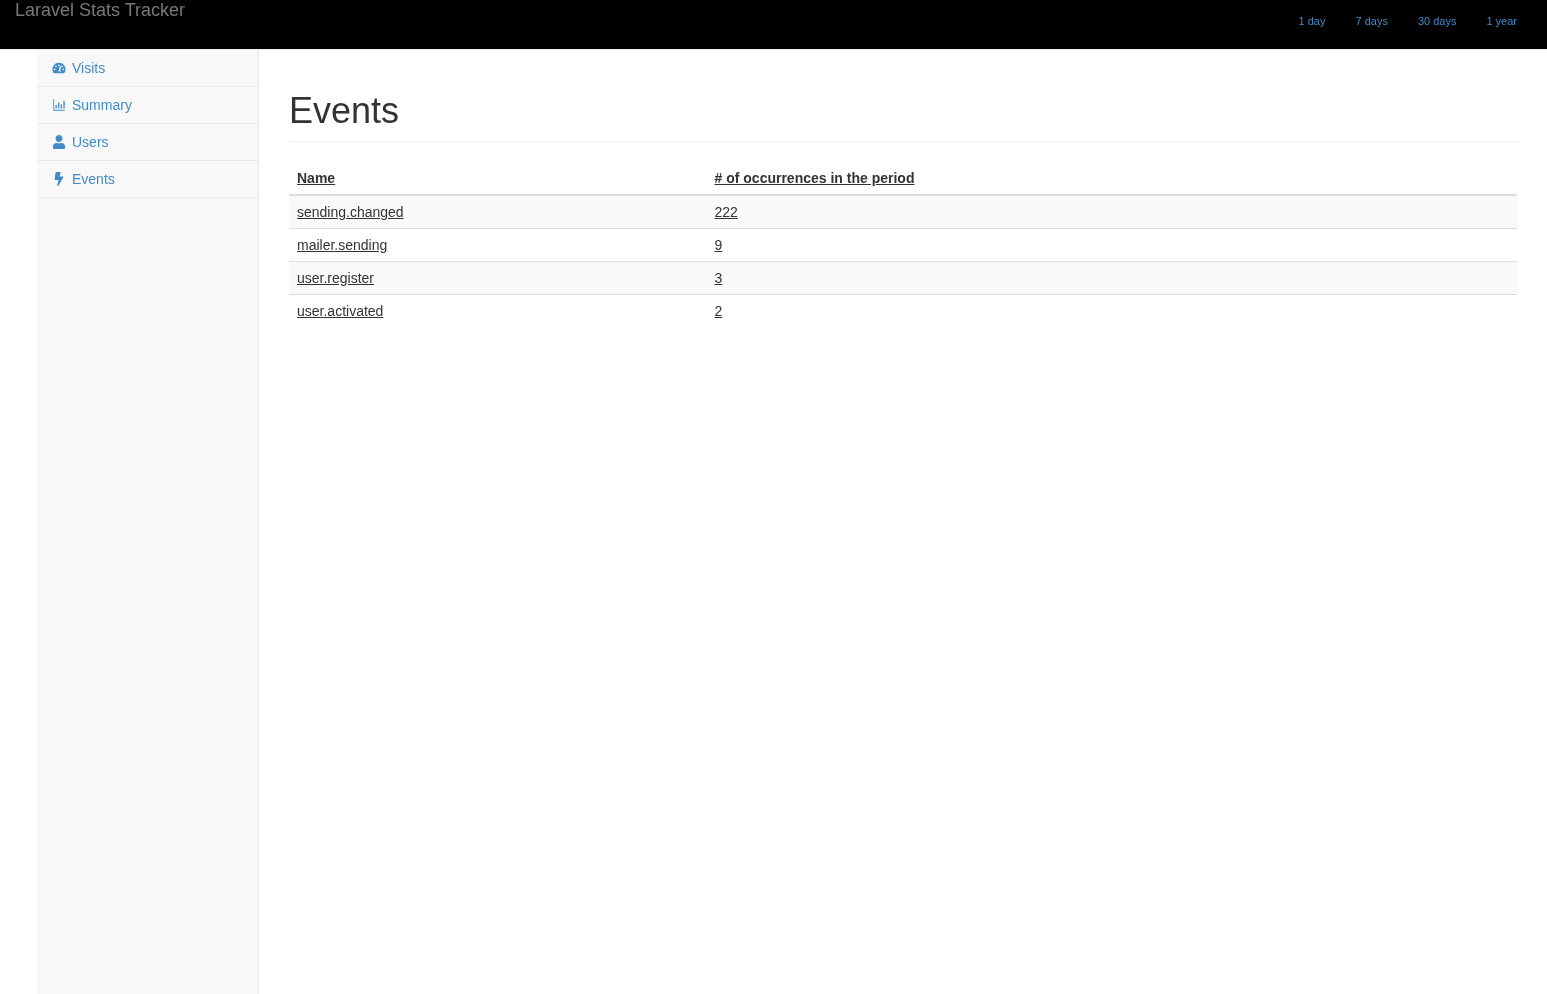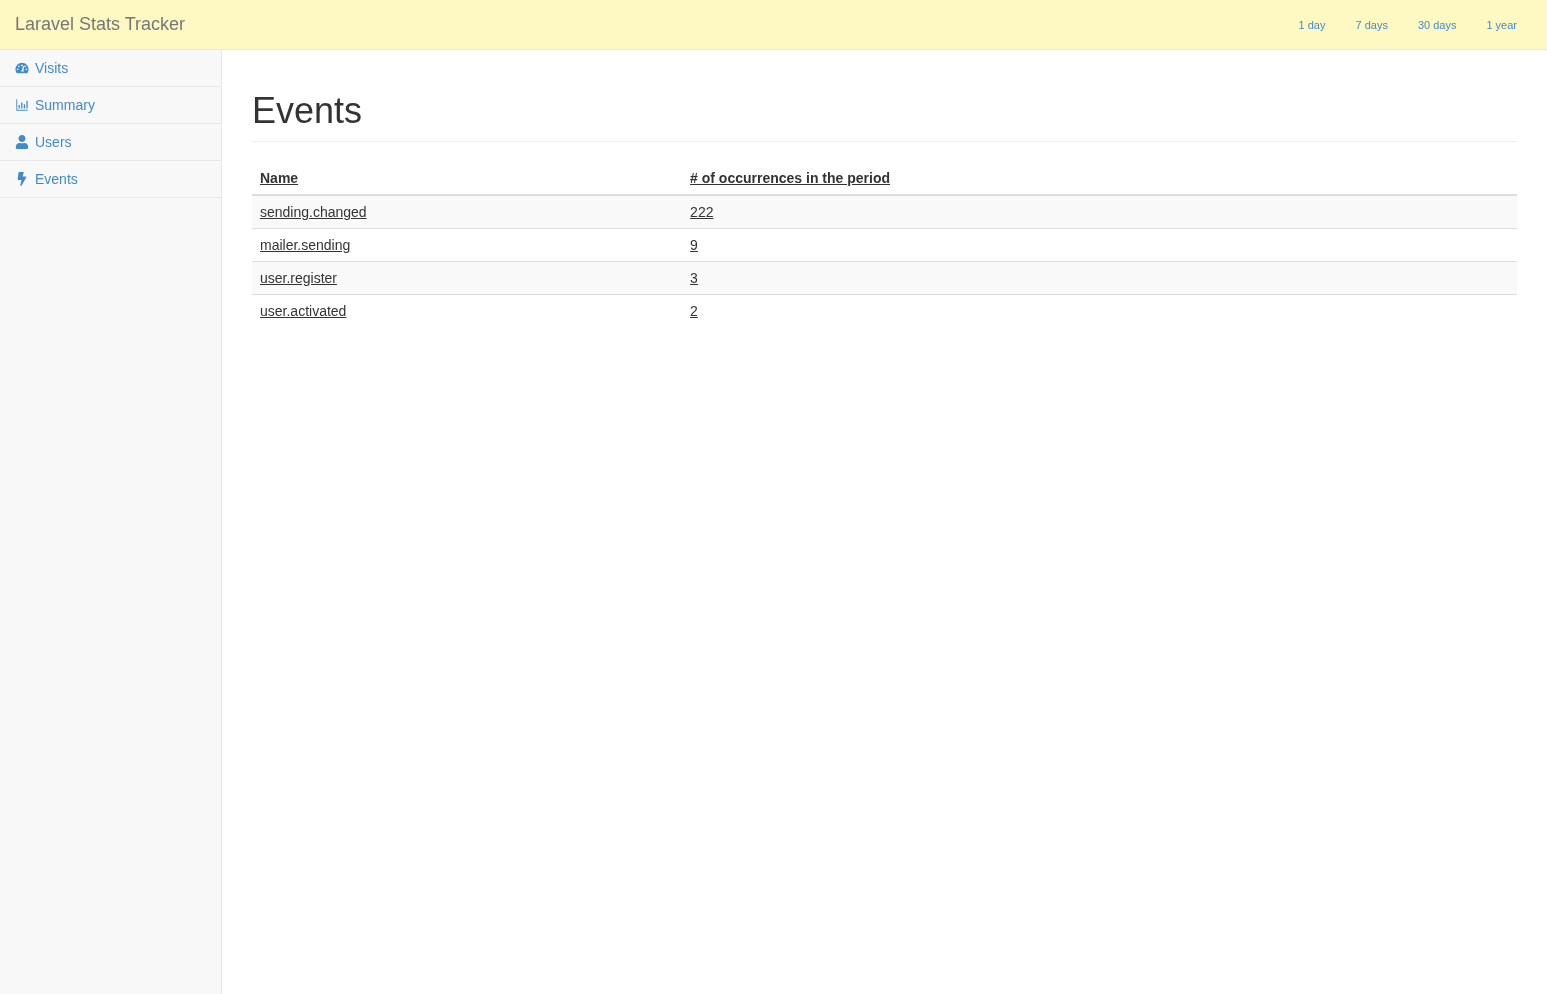--- a/index.html
+++ b/index.html
@@ -4,44 +4,44 @@
   <style>
     * { box-sizing: border-box; margin: 0; padding: 0; }
     body {
       font-family: "Helvetica Neue", Helvetica, Arial, sans-serif;
       font-size: 14px;
       color: #333;
       background: #fff;
     }
     .navbar {
       height: 50px;
-      background: #fef9c3;
+      background: #000000;
       border-bottom: 1px solid #e7e7e7;
       display: flex;
       justify-content: space-between;
-      align-items: center;
       padding: 0 15px;
     }
     .navbar-brand {
       font-size: 18px;
       color: #777;
       text-decoration: none;
     }
     .navbar-right {
       display: flex;
       gap: 0;
     }
     .navbar-right a {
       color: #428bca;
       text-decoration: none;
       padding: 15px;
       font-size: 11px;
     }
     .container-fluid {
       display: flex;
+      padding-left: 37px;
     }
     .sidebar {
       width: 222px;
       min-height: calc(100vh - 50px);
       background: #f8f8f8;
       border-right: 1px solid #e7e7e7;
     }
     .nav-sidebar {
       list-style: none;
     }

